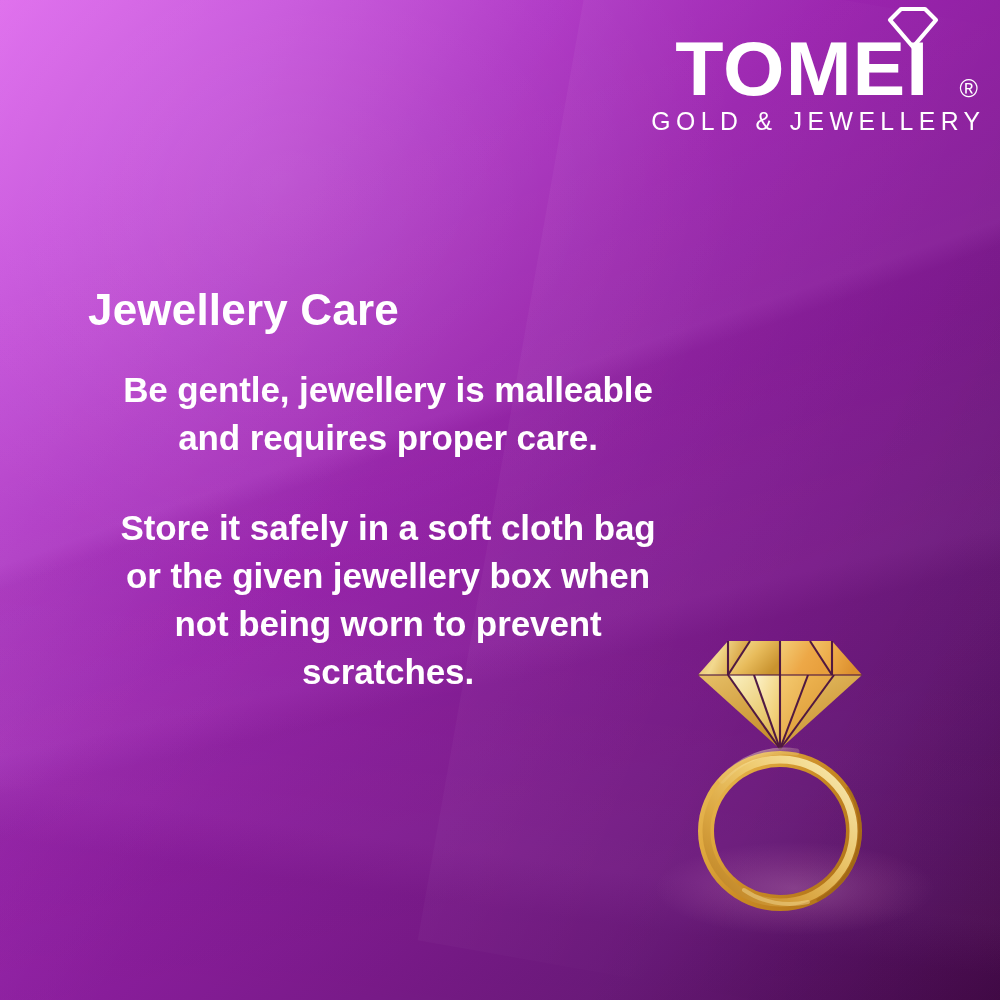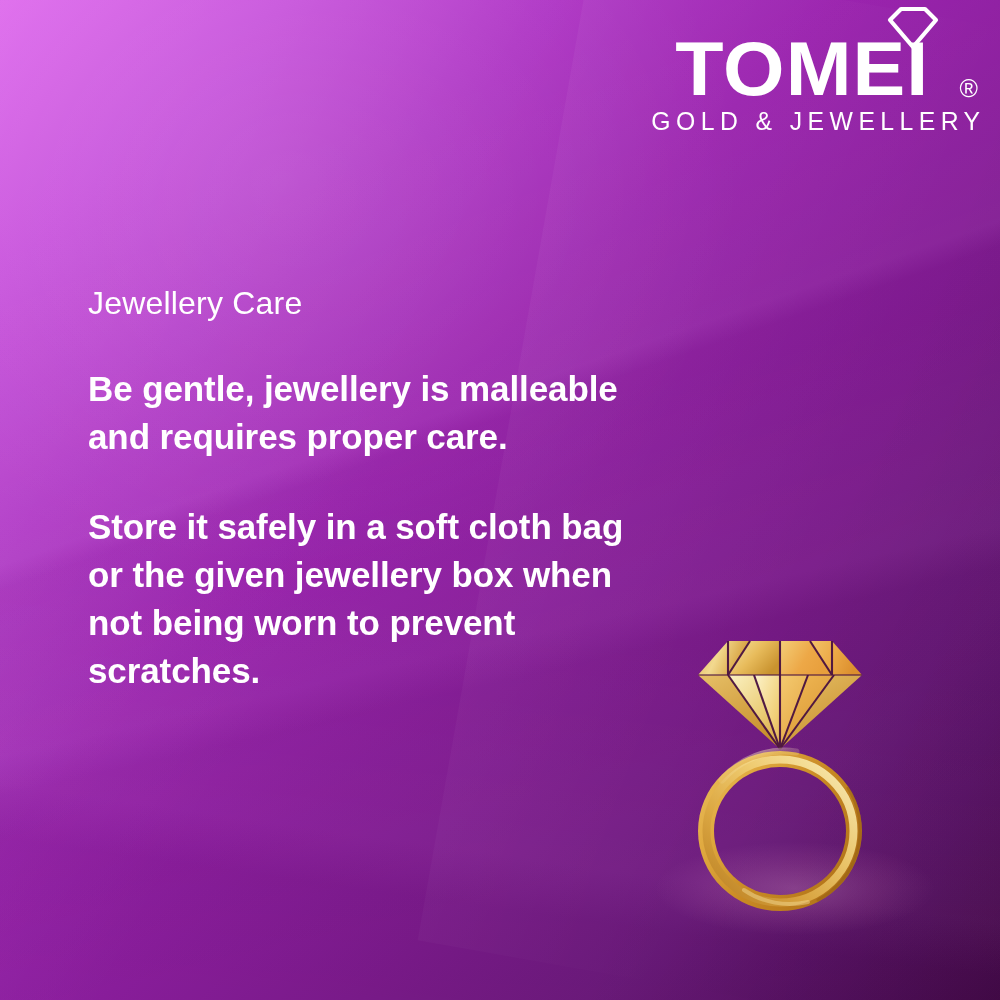--- a/index.html
+++ b/index.html
@@ -151,36 +151,37 @@
   
   #copy {
     position:absolute;
     left:88px;
     top:286px;
     width:600px;
     z-index:15;
   }
   #headline {
     font-family:"Liberation Sans", sans-serif;
-    font-size:32px;
-    font-weight:400;
+    font-size:44px;
+    font-weight:700;
     color:#FFFFFF;
     letter-spacing:0.2px;
     line-height:1.1;
-    margin-bottom:44px;
+    margin-bottom:32px;
   }
   .para {
     font-family:"Liberation Sans", sans-serif;
     font-size:35px;
     font-weight:bold;
     color:#FFFFFF;
     line-height:1.37;
     letter-spacing:-0.1px;
     margin-bottom:42px;
     white-space:pre-line;
+    text-align:center;
   }
   .para:last-child { margin-bottom:12px; }
 
   
   #ring-art {
     position:absolute;
     left:688px;
     top:628px;
     width:206px;
     height:300px;

